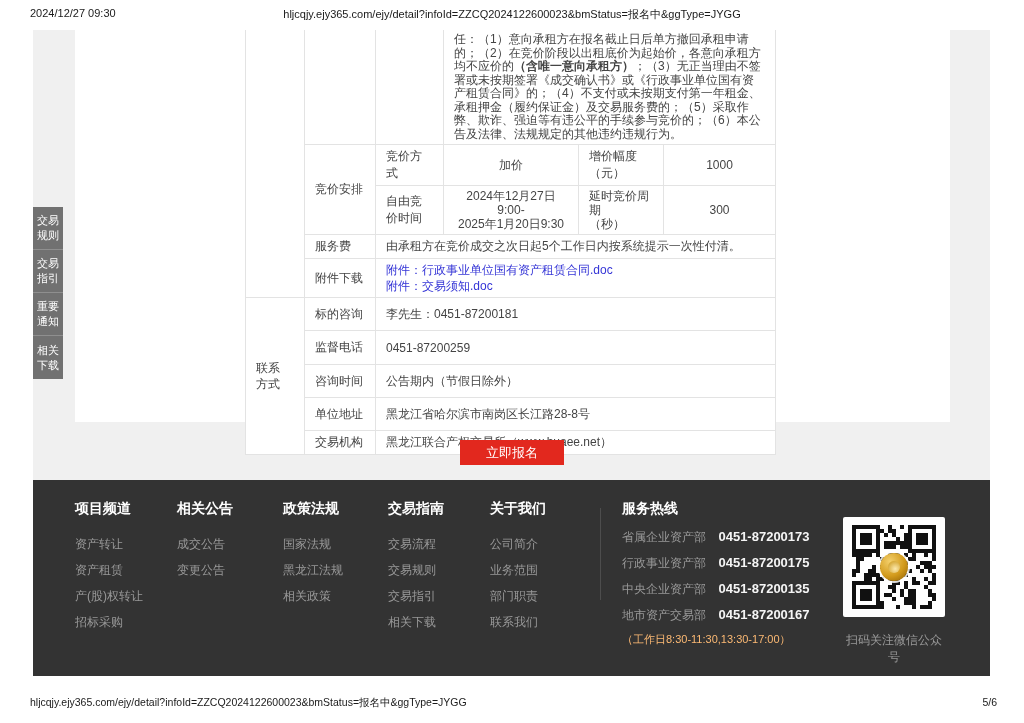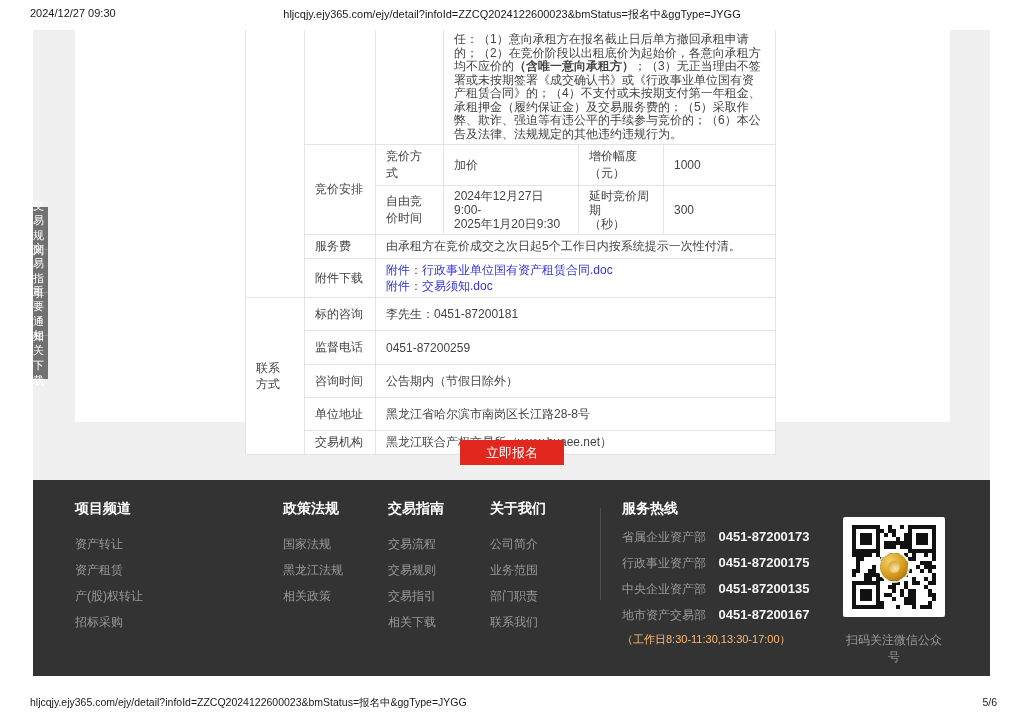--- a/index.html
+++ b/index.html
@@ -12,32 +12,32 @@
   .print-url-top { position:absolute; left:0; right:0; top:7px; text-align:center; font-size:11px; color:#1a1a1a; }
   .print-url-bottom { position:absolute; left:30px; top:696px; font-size:10.5px; color:#1a1a1a; }
   .print-page-num { position:absolute; right:27px; top:696px; font-size:10.5px; color:#1a1a1a; }
 
   
   .band { position:absolute; left:33px; top:30px; width:957px; height:450px; background:#f0f0f0; }
   .panel { position:absolute; left:75px; top:30px; width:875px; height:392px; background:#ffffff; }
 
   
   .side-tabs { position:absolute; left:33px; top:207px; width:30px; }
-  .side-tab { width:15px; height:43px; background:#717171; color:#fff; font-size:11px; line-height:15px;
+  .side-tab { width:30px; height:43px; background:#717171; color:#fff; font-size:11px; line-height:15px;
               display:flex; flex-direction:column; align-items:center; justify-content:center;
               border-bottom:1px solid #8f8f8f; cursor:pointer; }
   .side-tab:last-child { border-bottom:none; }
 
   
   table.detail { position:absolute; left:245px; top:30px; width:530px; border-collapse:collapse; table-layout:fixed; }
   table.detail td { border:1px solid #e3e3e3; font-size:12px; color:#444; vertical-align:middle; padding:3px 10px; background:#fff; }
   table.detail tr.cut td { border-top:none; }
   td.lbl { background:#f5f5f5; color:#555; }
   td.sublbl { background:#f5f5f5; color:#555; padding:3px 6px; }
-  td.val { background:#fff; padding-left:14px; }
+  td.val { background:#fff; padding-left:14px;text-align:center; }
   td.valwide { background:#fff; padding-left:9px; }
   td.violation { vertical-align:top; font-size:11.5px; line-height:13.5px; color:#333; padding:2px 14px 2px 15px; }
   td.violation b { font-weight:bold; }
   .att-link { display:block; color:#3434d6; line-height:16px; cursor:pointer; text-decoration:none; }
 
   
   .signup-btn { position:absolute; left:460px; top:440px; width:104px; height:25px; background:#e2281e; color:#fff;
                 font-size:13px; border:none; display:flex; align-items:center; justify-content:center; cursor:pointer; }
 
   
@@ -174,20 +174,25 @@
 
   <div class="signup-btn">立即报名</div>
 
   <div class="footer">
     <div class="f-col" style="left:42px">
       <div class="f-title">项目频道</div>
       <div class="f-link">资产转让</div>
       <div class="f-link">资产租赁</div>
       <div class="f-link">产(股)权转让</div>
       <div class="f-link">招标采购</div>
+    </div>
+    <div class="f-col" style="left:144px">
+      <div class="f-title">相关公告</div>
+      <div class="f-link">成交公告</div>
+      <div class="f-link">变更公告</div>
     </div>
     <div class="f-col" style="left:250px">
       <div class="f-title">政策法规</div>
       <div class="f-link">国家法规</div>
       <div class="f-link">黑龙江法规</div>
       <div class="f-link">相关政策</div>
     </div>
     <div class="f-col" style="left:355px">
       <div class="f-title">交易指南</div>
       <div class="f-link">交易流程</div>

